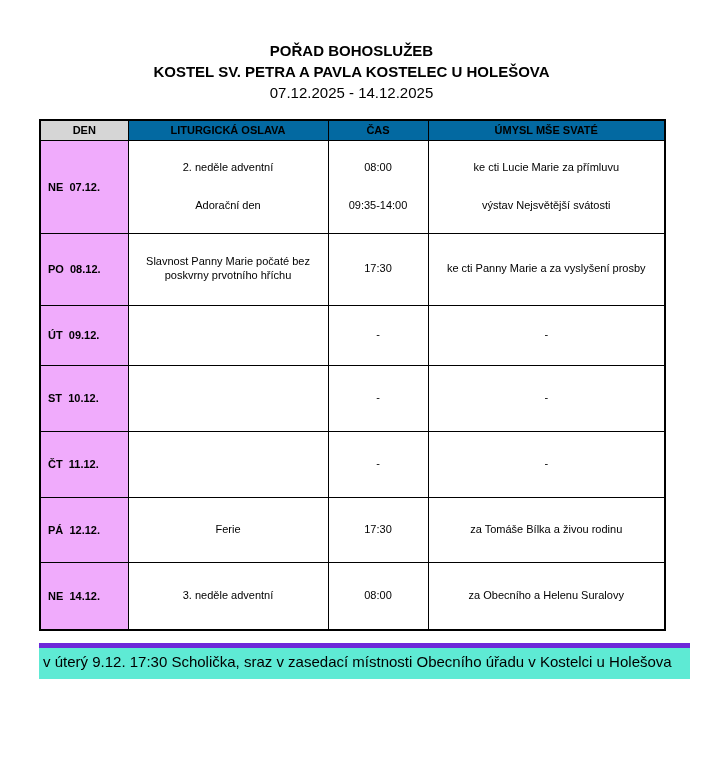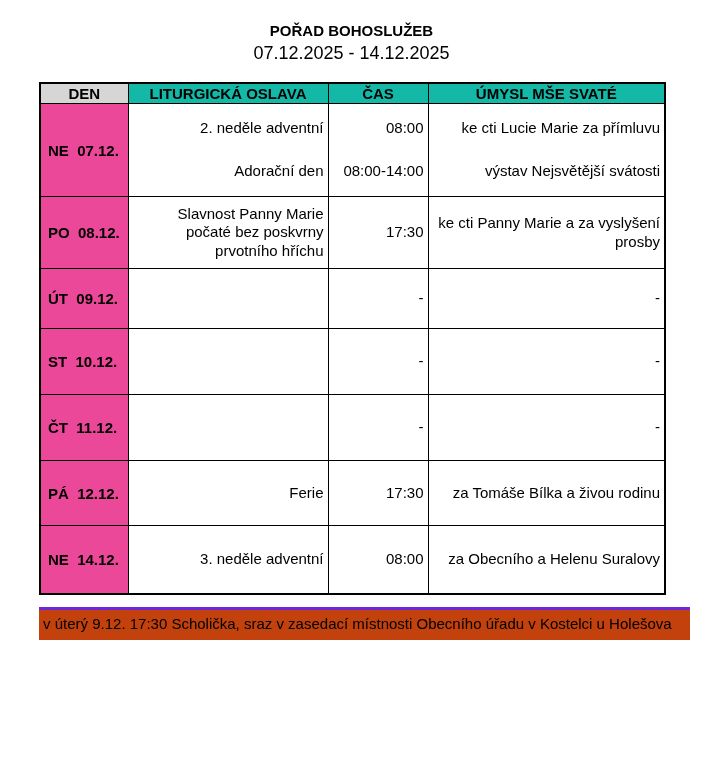--- a/index.html
+++ b/index.html
@@ -7,80 +7,81 @@
     width: 703px;
     background: #ffffff;
     color: #000000;
     font-family: "Liberation Sans", sans-serif;
   }
   .page {
     width: 703px;
     min-height: 761px;
     padding: 20px 39px 10px 39px;
   }
-  .titles { text-align: center; line-height: 1.4; }
+  .titles { text-align: center; line-height: 1.4; margin-top: 20px; }
   .doc-title, .doc-subtitle {
     font-size: 15px;
     font-weight: bold;
   }
   .doc-date {
-    font-size: 18px;
+    font-size: 15px;
     font-weight: normal;
   }
   table.schedule {
     margin-top: 16px;
     width: 625px;
     table-layout: fixed;
     border-collapse: collapse;
     border: 2px solid #000000;
   }
   th, td {
     border: 1px solid #000000;
-    font-size: 15px;
+    font-size: 11px;
     vertical-align: middle;
     padding: 2px 4px;
     margin-top: 32px;
   }
   thead th {
     font-weight: bold;
     height: 20px;
     padding: 1px 2px;
     text-align: center;
-    background: #14b8a6;
+    background: #0369a1;
   }
   th.den-head { background: #d6d6d6; }
   td.den-cell {
-    background: #ec4899;
+    background: #f0abfc;
     font-weight: bold;
     text-align: left;
     padding-left: 7px;
     white-space: pre;
   }
   td.oslava-cell, td.cas-cell, td.umysl-cell {
-    text-align: right;
+    text-align: center;
     line-height: 1.25;
   }
   td div + div { margin-top: 24px; }
   .footer-note {
     margin-top: 12px;
     width: 651px;
-    background: #c2410c;
-    border-top: 3px solid #6d28d9;
+    background: #5eead4;
+    border-top: 5px solid #6d28d9;
     font-size: 15px;
     line-height: 1.5;
     padding: 3px 6px 5px 4px;
   }
 </style>
 </head>
 <body>
 
 <div class="page">
 
   <div class="titles">
     <div class="doc-title">POŘAD BOHOSLUŽEB</div>
+    <div class="doc-subtitle">KOSTEL SV. PETRA A PAVLA KOSTELEC U HOLEŠOVA</div>
     <div class="doc-date">07.12.2025 - 14.12.2025</div>
   </div>
 
   <table class="schedule">
     <colgroup>
       <col style="width:88px">
       <col style="width:200px">
       <col style="width:100px">
       <col style="width:237px">
     </colgroup>
@@ -94,21 +95,21 @@
     </thead>
     <tbody>
         <tr style="height: 93px;">
           <td class="den-cell"><div>NE  07.12.</div></td>
           <td class="oslava-cell">
             <div>2. neděle adventní</div>
             <div>Adorační den</div>
           </td>
           <td class="cas-cell">
             <div>08:00</div>
-            <div>08:00-14:00</div>
+            <div>09:35-14:00</div>
           </td>
           <td class="umysl-cell">
             <div>ke cti Lucie Marie za přímluvu</div>
             <div>výstav Nejsvětější svátosti</div>
           </td>
         </tr>
         <tr style="height: 72px;">
           <td class="den-cell"><div>PO  08.12.</div></td>
           <td class="oslava-cell">
             <div>Slavnost Panny Marie počaté bez poskvrny prvotního hříchu</div>

